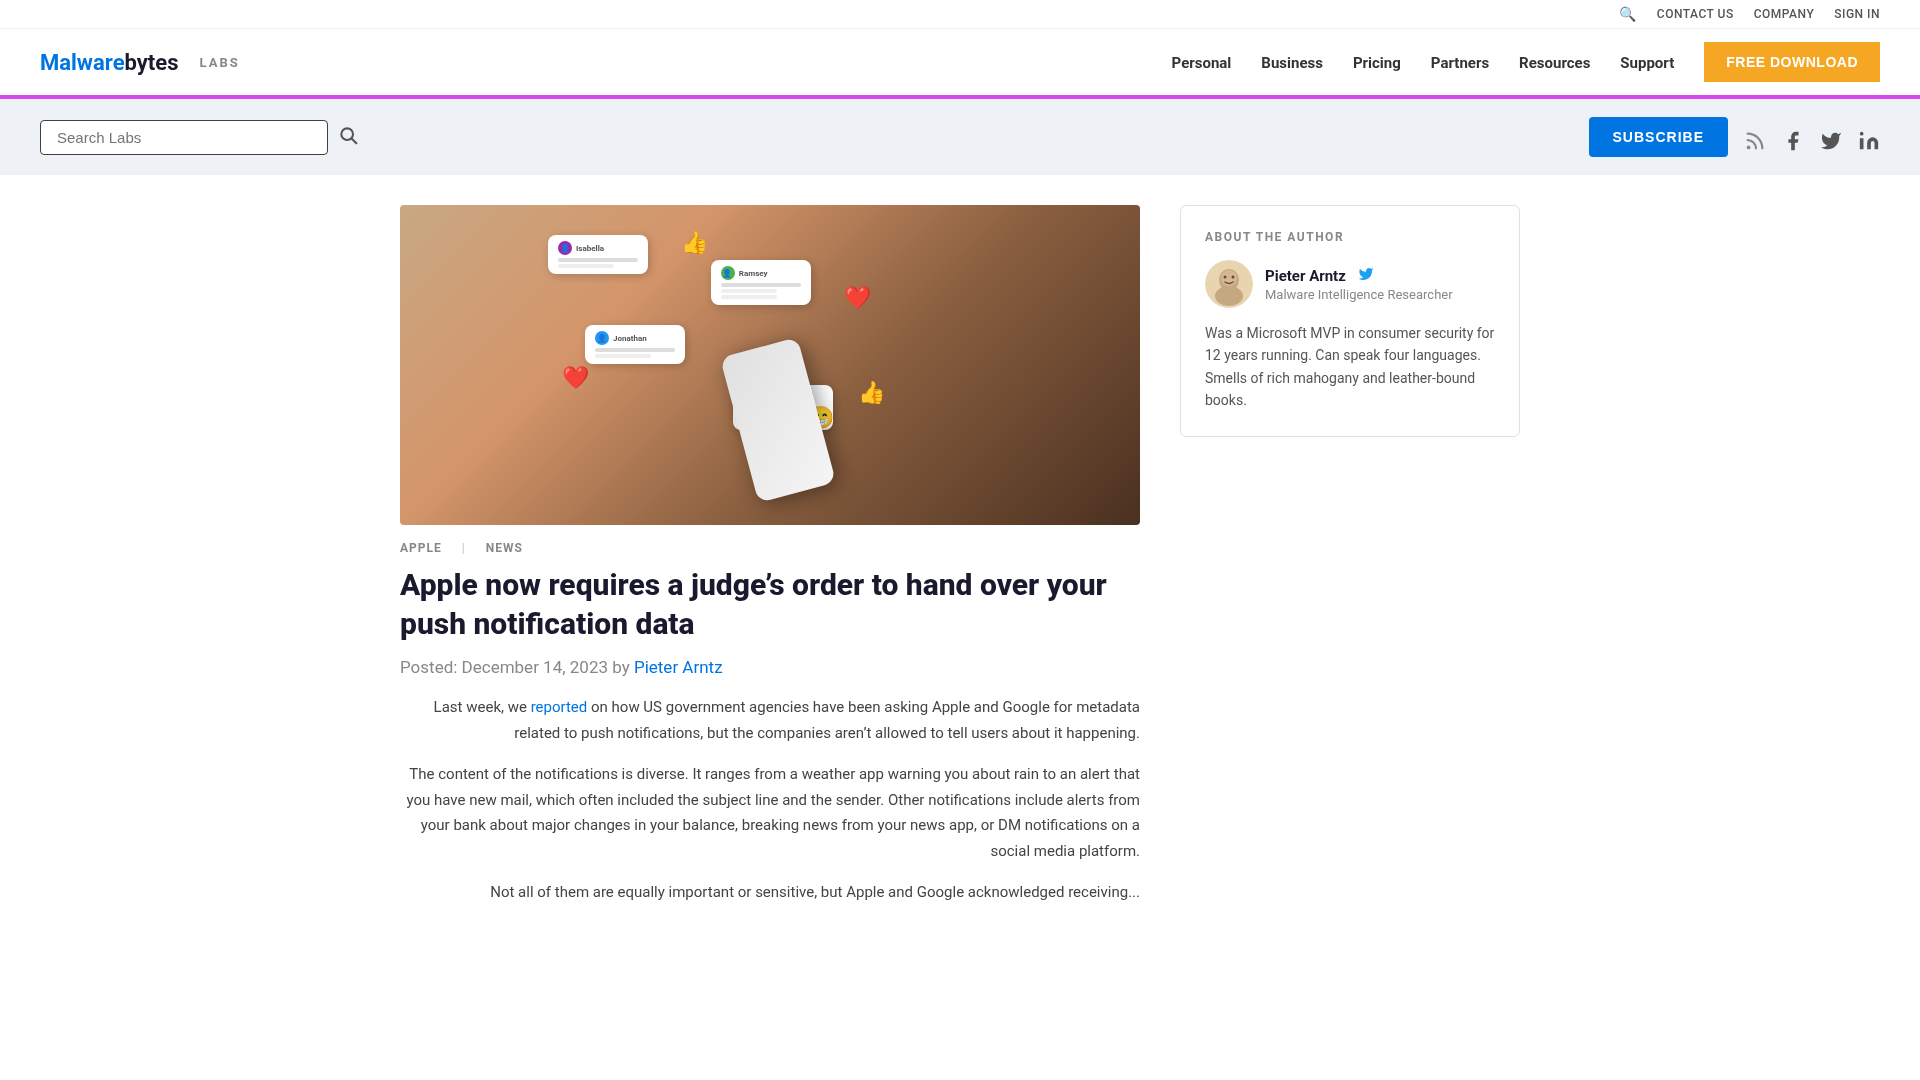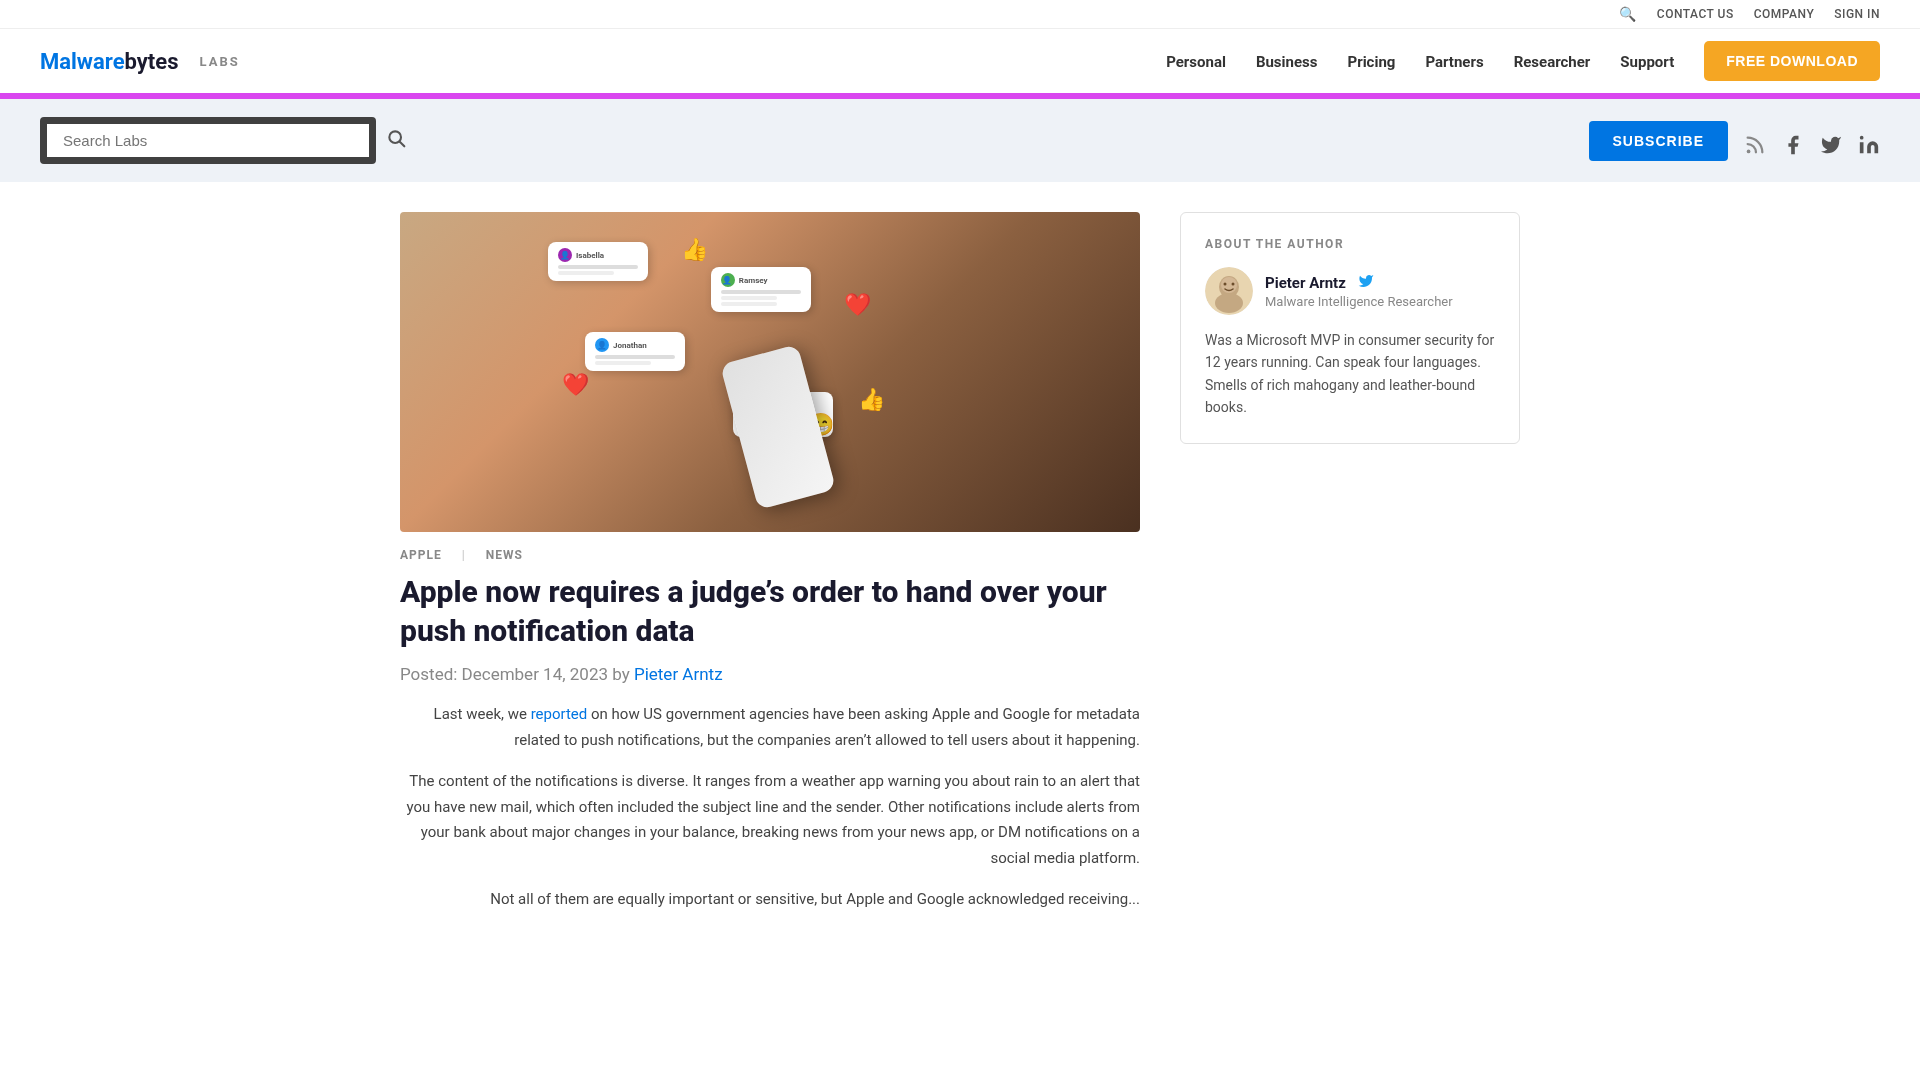--- a/index.html
+++ b/index.html
@@ -24,21 +24,21 @@
     }
     .search-icon-small {
       cursor: pointer;
       color: #555;
       font-size: 14px;
     }
 
     
     .main-nav {
       background: #fff;
-      border-bottom: 6px solid #d946ef;
+      border-bottom: 4px solid #d946ef;
       padding: 0 40px;
       display: flex;
       align-items: center;
       justify-content: space-between;
       height: 70px;
     }
     .logo {
       display: flex;
       align-items: center;
       text-decoration: none;
@@ -67,21 +67,21 @@
       font-size: 15px;
       color: #333;
       text-decoration: none;
       font-weight: 700;
     }
     .free-download-btn {
       background: #f5a623;
       color: #fff;
       border: none;
       padding: 12px 22px;
-      border-radius: 5px;
+      border-radius: 0;
       font-size: 14px;
       font-weight: 700;
       cursor: pointer;
       letter-spacing: 0.5px;
       white-space: nowrap;
     }
 
     
     .search-bar {
       background: #eef2f7;
@@ -89,23 +89,23 @@
       display: flex;
       align-items: center;
       justify-content: space-between;
     }
     .search-input-wrapper {
       position: relative;
       display: flex;
       align-items: center;
     }
     .search-input {
-      width: 336px;
+      width: 288px;
       padding: 8px 16px;
-      border: 7px solid #404040;
+      border: 1px solid #404040;
       border-radius: 4px;
       font-size: 15px;
       background: #fff;
       color: #999;
     }
     .search-btn {
       background: none;
       border: none;
       cursor: pointer;
       margin-left: 10px;
@@ -313,21 +313,21 @@
     <span class="logo-malwarebytes">
       <span class="blue">Malware</span><span>bytes</span>
     </span>
     <span class="logo-labs">LABS</span>
   </a>
   <ul class="nav-links">
     <li><a href="#">Personal</a></li>
     <li><a href="#">Business</a></li>
     <li><a href="#">Pricing</a></li>
     <li><a href="#">Partners</a></li>
-    <li><a href="#">Researcher</a></li>
+    <li><a href="#">Resources</a></li>
     <li><a href="#">Support</a></li>
     <li><button class="free-download-btn">FREE DOWNLOAD</button></li>
   </ul>
 </nav>
 
 <div class="search-bar">
   <div class="search-input-wrapper">
     <input type="text" class="search-input" placeholder="Search Labs" style="">
     <button class="search-btn">
       <svg width="20" height="20" viewBox="0 0 24 24" fill="none" stroke="#555" stroke-width="2.5" stroke-linecap="round">

